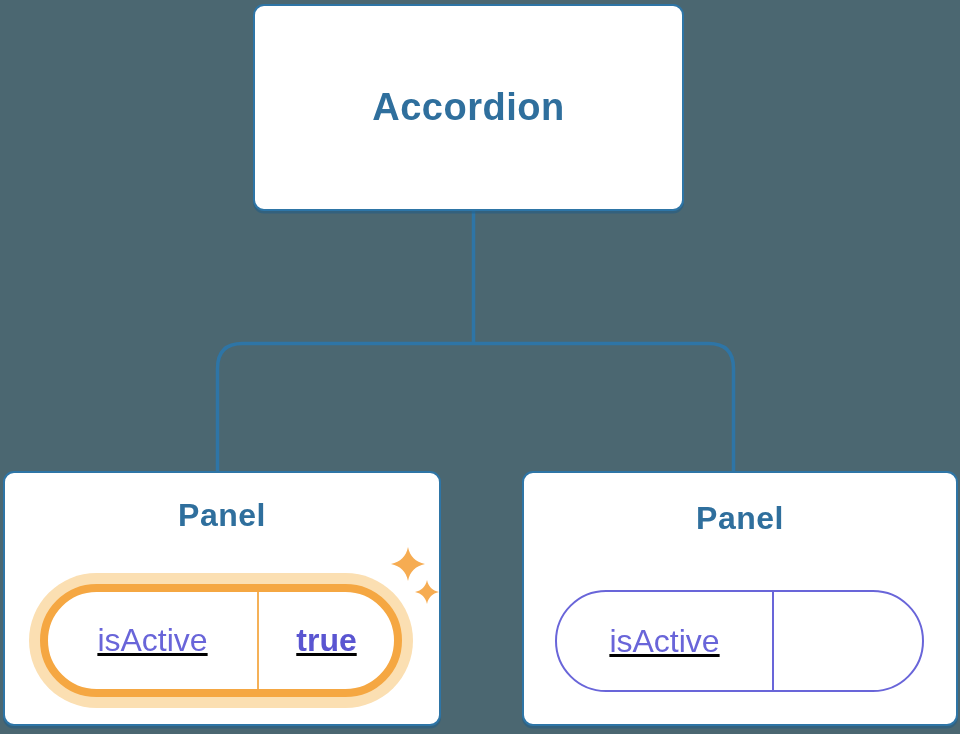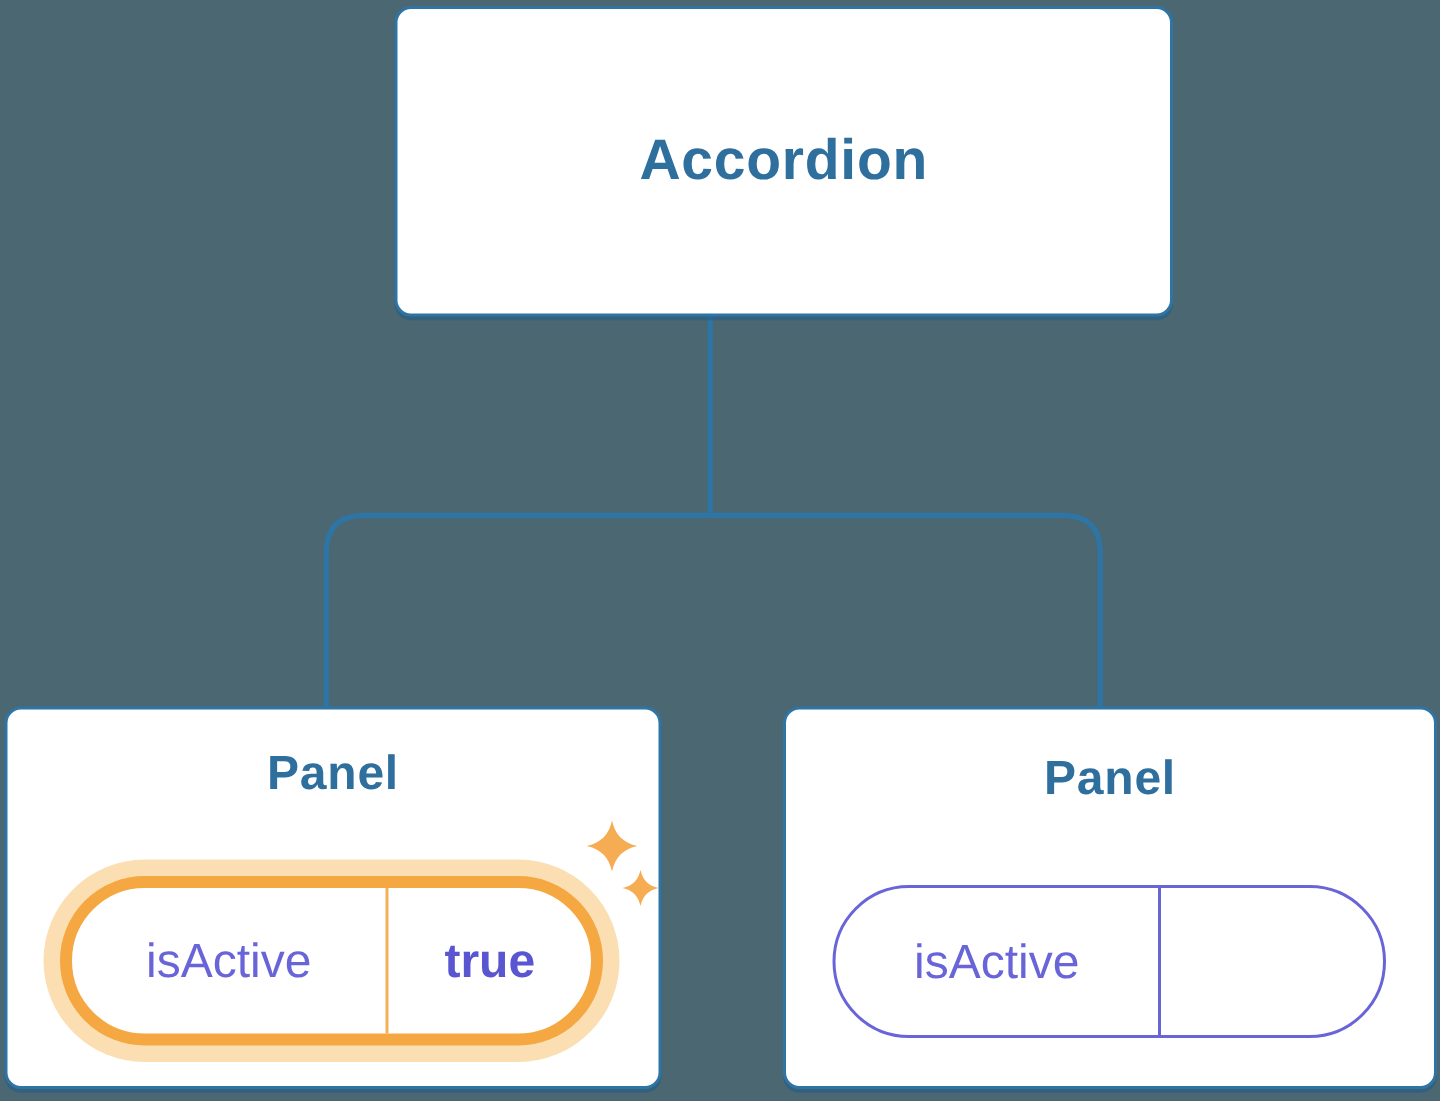--- a/index.html
+++ b/index.html
@@ -8,31 +8,31 @@
     --sparkle:#F6AC52; --purple:#6965D9; --purple-bold:#5A55D1;
   }
   *{margin:0;padding:0;box-sizing:border-box;}
   html,body{width:960px;height:734px;overflow:hidden;}
   body{font-family:"Liberation Sans","DejaVu Sans",sans-serif;background:var(--bg);}
   .stage{position:relative;width:960px;height:734px;background:var(--bg);}
   .connectors{position:absolute;left:0;top:0;width:960px;height:734px;}
   .connectors path{stroke:var(--line);stroke-width:3.5;fill:none;}
   .node{position:absolute;background:var(--node-bg);border:2.5px solid var(--line);
         border-radius:11px;box-shadow:0 2.5px 0 rgba(32,92,134,0.55);}
-  .root-node{left:263px;top:4px;width:519px;height:207px;
+  .root-node{left:253px;top:4px;width:431px;height:207px;
         display:flex;align-items:center;justify-content:center;}
   .root-label{font-size:38px;font-weight:600;color:var(--title);letter-spacing:0.5px;}
   .panel{width:438px;height:255px;top:471px;padding-left:23px;}
   .panel-left{left:3px;}
   .panel-right{left:522px;width:436px;}
   .panel-title{position:absolute;left:0;width:100%;text-align:center;
         font-size:32px;font-weight:600;color:var(--title);letter-spacing:0.5px;}
   .panel-left .panel-title{top:24px;}
   .panel-right .panel-title{top:27px;}
-  .pill{position:absolute;background:#fff;display:grid;align-items:stretch;}
+  .pill{position:absolute;background:#fff;display:grid;align-items:stretch;text-decoration:underline;}
   .pill-active{left:35px;top:111px;width:362px;height:113px;
         border:8px solid var(--orange);border-radius:60px;
         box-shadow:0 0 0 11px var(--orange-glow);
         grid-template-columns:209px 2px 1fr;}
   .pill-inactive{left:31px;top:117px;width:369px;height:102px;
         border:2px solid var(--purple);border-radius:52px;
         grid-template-columns:215px 2px 1fr;background:transparent;}
   .pill .cell{display:flex;align-items:center;justify-content:center;
         font-size:32px;color:var(--purple);white-space:nowrap;}
   .pill .cell.bold{font-weight:700;color:var(--purple-bold);}

